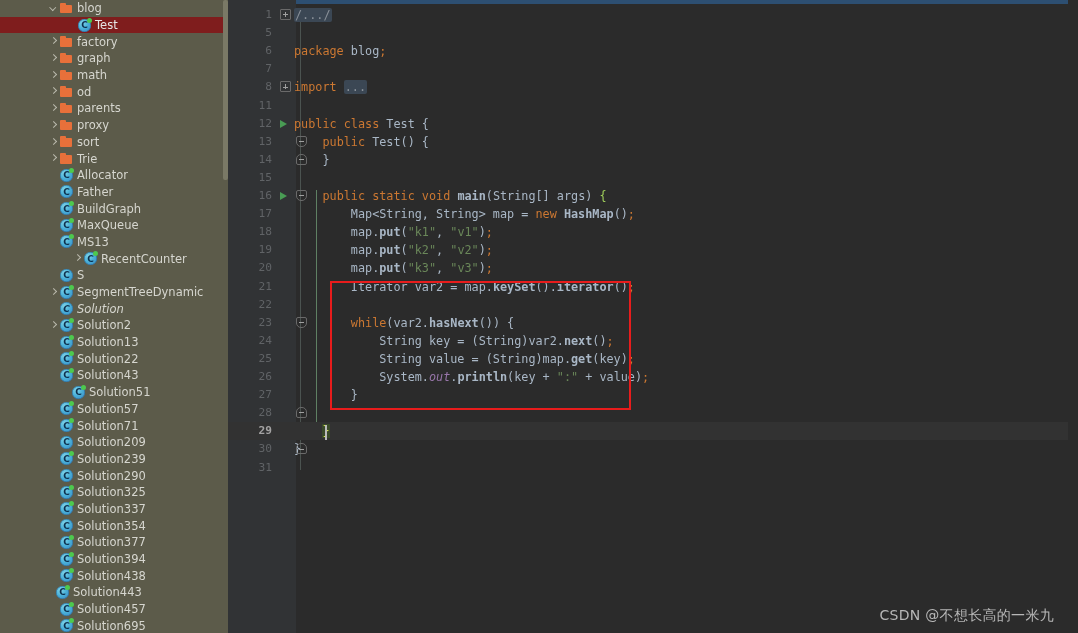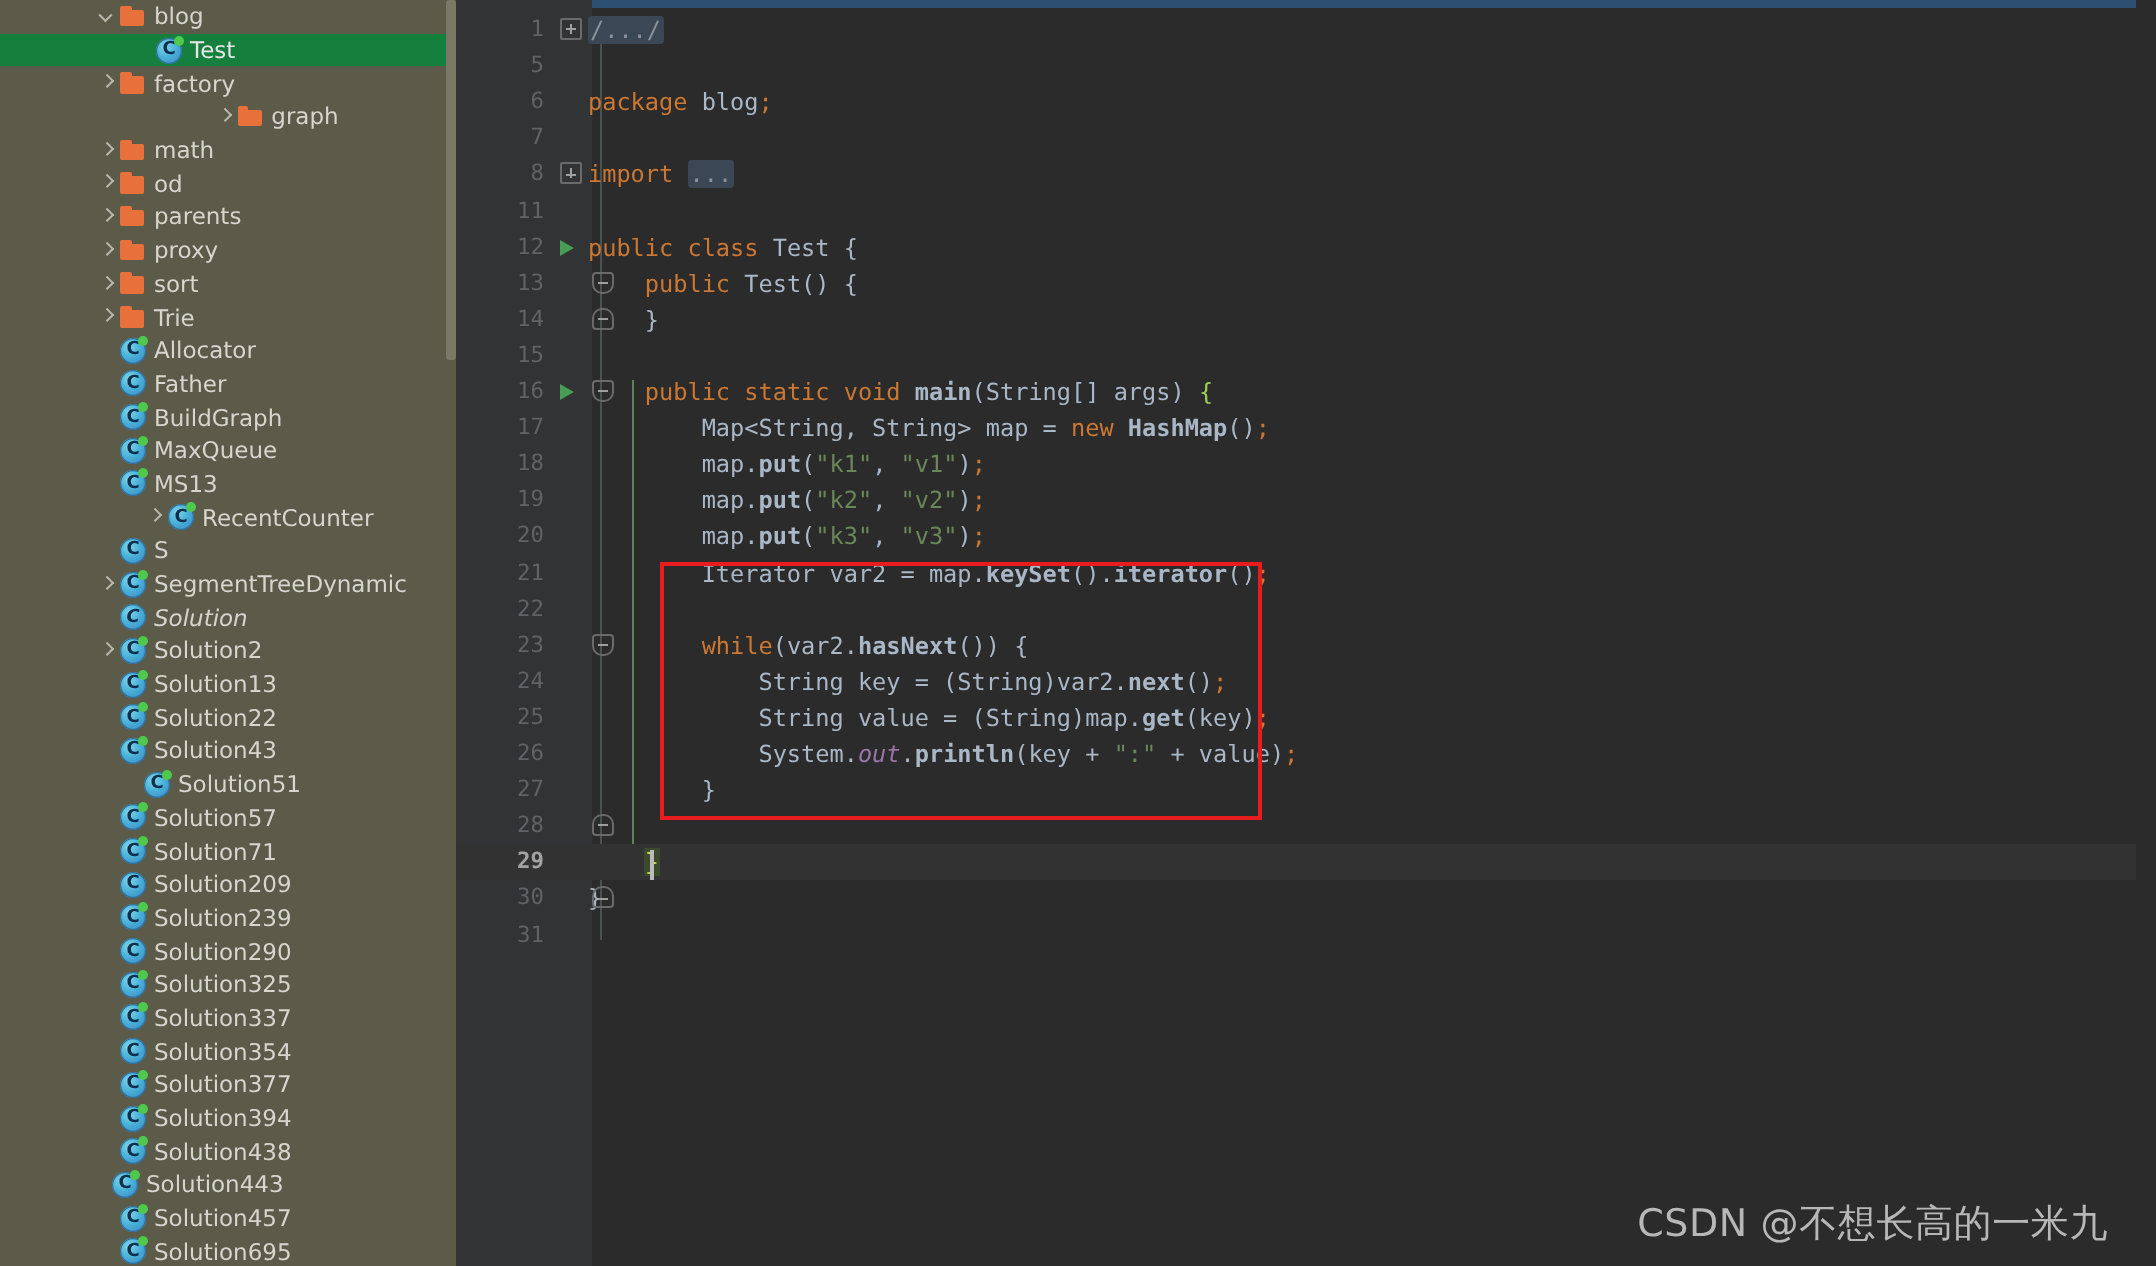--- a/index.html
+++ b/index.html
@@ -29,21 +29,21 @@
     position: relative;
     display: flex;
     align-items: center;
     height: 16.7px;
     font-size: 11.5px;
     color: #d6d6cf;
     white-space: nowrap;
     font-family: "DejaVu Sans", sans-serif;
   }
   .tree-row.selected {
-    background: #15803d;
+    background: #7f1d1d;
     color: #e6e6e6;
   }
   .arrow {
     width: 11px;
     height: 11px;
     flex: 0 0 11px;
     position: relative;
     margin-right: 1px;
   }
   .arrow.right::before {
@@ -252,21 +252,21 @@
     border: 2px solid #e81c1c;
     pointer-events: none;
   }
 
   
   .watermark {
     position: absolute;
     right: 14px;
     bottom: 8px;
     color: #b7b7b7;
-    font-size: 19px;
+    font-size: 14px;
     font-family: "DejaVu Sans", sans-serif;
     letter-spacing: 0.3px;
   }
   .caret {
     position: absolute;
     width: 1.5px;
     background: #bbbbbb;
   }
 </style>
 </head>
@@ -284,21 +284,21 @@
         <div class="tree-row selected" style="padding-left: 66px;">
           <span class="arrow "></span>
           <span class="ico javaclass mod"></span>
           <span>Test</span>
         </div>
         <div class="tree-row" style="padding-left: 48px;">
           <span class="arrow right"></span>
           <span class="ico folder"></span>
           <span>factory</span>
         </div>
-        <div class="tree-row" style="padding-left: 48px; justify-content: center;">
+        <div class="tree-row" style="padding-left: 48px;">
           <span class="arrow right"></span>
           <span class="ico folder"></span>
           <span>graph</span>
         </div>
         <div class="tree-row" style="padding-left: 48px;">
           <span class="arrow right"></span>
           <span class="ico folder"></span>
           <span>math</span>
         </div>
         <div class="tree-row" style="padding-left: 48px;">

